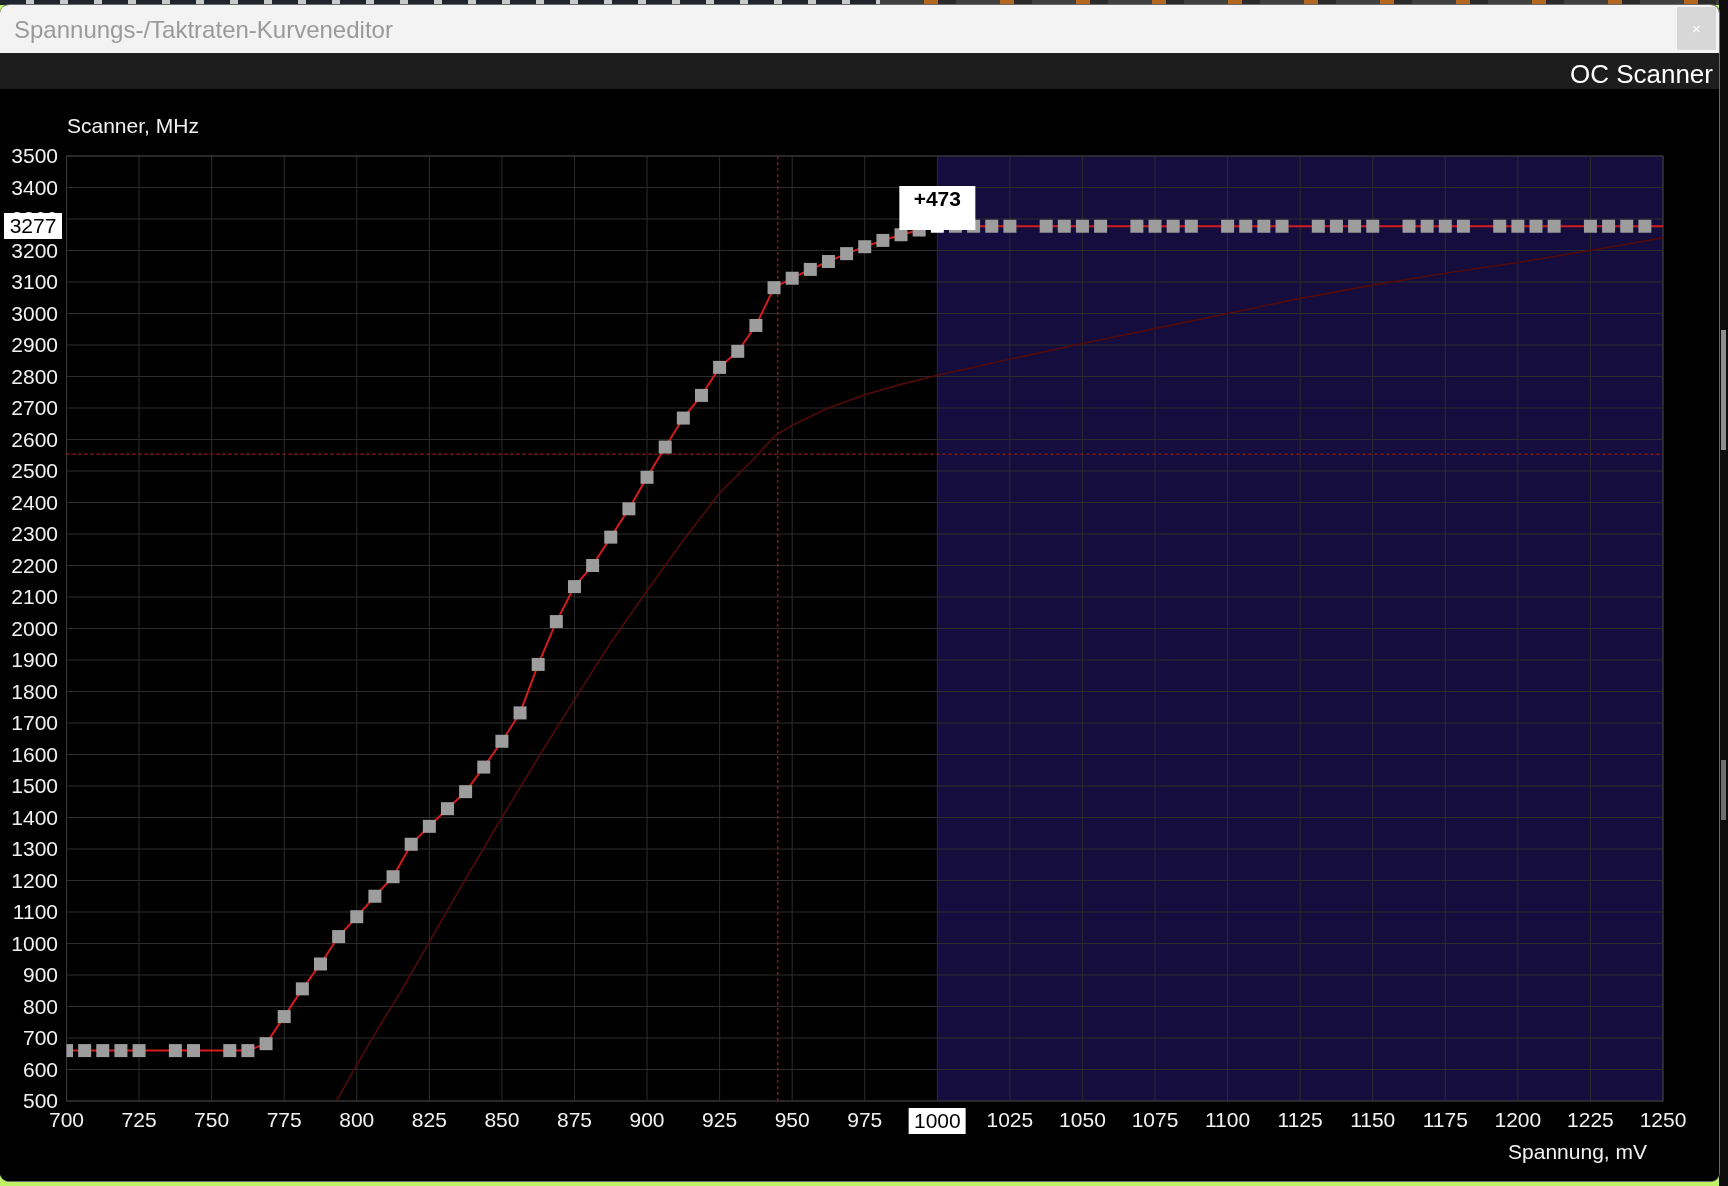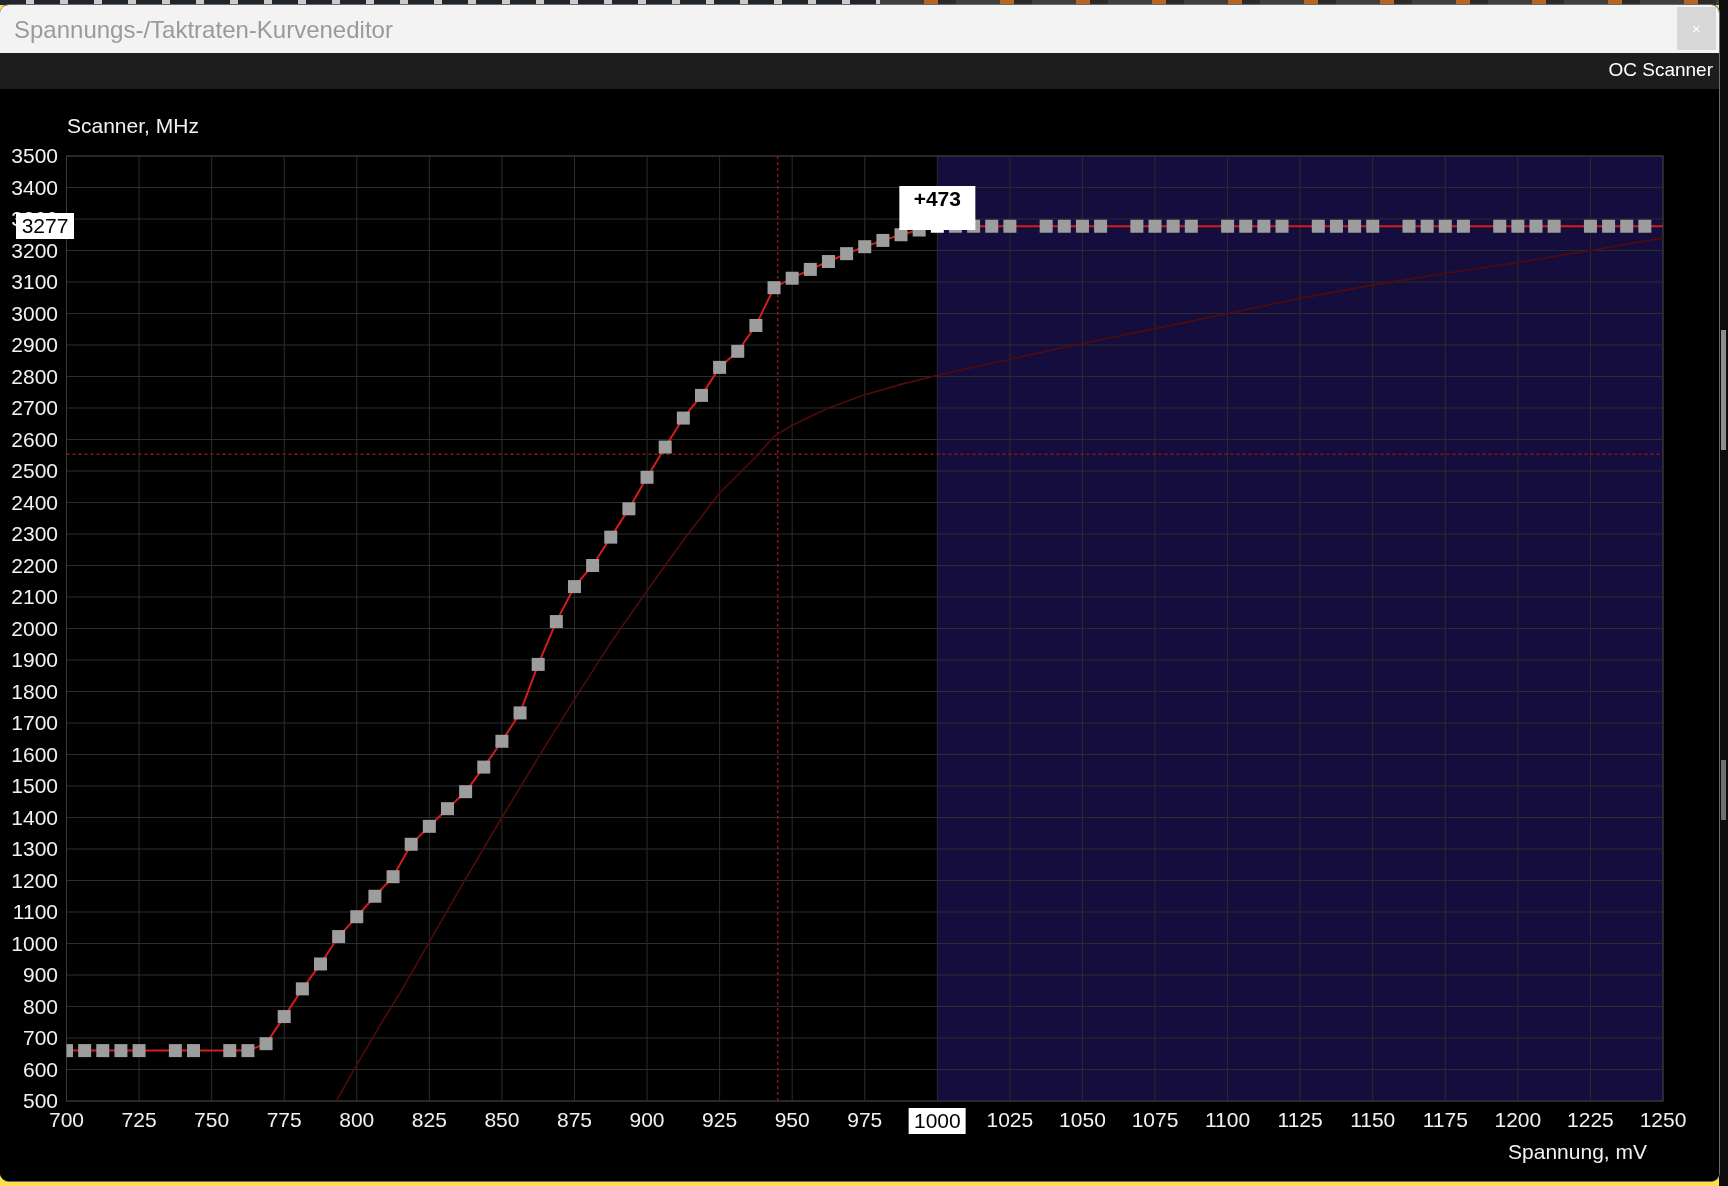--- a/index.html
+++ b/index.html
@@ -1,17 +1,17 @@
 <!DOCTYPE html>
 <html><head>
 <meta charset="utf-8">
 <style>
   html,body{margin:0;padding:0;background:#101010;}
   .screen{position:relative;width:1728px;height:1186px;overflow:hidden;
-          font-family:"Liberation Sans",sans-serif;background:#fde047;}
+          font-family:"Liberation Sans",sans-serif;background:#bef264;}
 
   
   .bg-strip-top{position:absolute;left:0;top:0;width:100%;height:5px;
     background:repeating-linear-gradient(90deg,#20242c 0 26px,#c9c9c9 26px 34px);}
   .bg-strip-top-right{position:absolute;left:880px;top:0;width:848px;height:5px;
     background:repeating-linear-gradient(90deg,#3f3f3f 0 44px,#b4671f 44px 58px,#2a2a2a 58px 76px);}
   .bg-strip-right{position:absolute;right:0;top:0;width:9px;height:100%;background:#0c0c0c;}
   .bg-right-thumb1{position:absolute;right:2px;top:330px;width:5px;height:120px;background:#8e8e8e;}
   .bg-right-thumb2{position:absolute;right:2px;top:760px;width:5px;height:60px;background:#6f6f6f;}
 
@@ -21,34 +21,34 @@
 
   .titlebar{position:relative;height:48px;background:#f3f3f3;}
   .titlebar .title{position:absolute;left:14px;top:11px;font-size:24px;color:#9a9a9a;}
   .close-btn{position:absolute;right:3px;top:2px;width:39px;height:43px;background:#d7d7d7;
     border:none;padding:0;cursor:pointer;
     background-image:radial-gradient(#bdbdbd 9%, transparent 10%);background-size:10px 10px;}
   .close-btn span{display:block;color:#fff;font-size:15px;line-height:43px;text-align:center;
     font-family:"Liberation Sans",sans-serif;}
 
   .toolbar{position:relative;height:36px;background:#1d1d1d;}
-  .oc-scanner{position:absolute;right:6px;top:6px;font-size:19px;color:#fff;cursor:pointer;}
+  .oc-scanner{position:absolute;right:6px;top:6px;font-size:26px;color:#fff;cursor:pointer;}
 
   .chart{position:relative;height:1094px;background:#000;}
   .chart svg{position:absolute;left:0;top:0;}
   svg text{font-family:"Liberation Sans",sans-serif;font-size:21px;}
 
   .axis-title{position:absolute;color:#f2f2f2;font-size:21px;}
   .axis-title.y{left:67px;top:25px;}
   .axis-title.x{right:72px;top:1051px;}
 
   .white-label{position:absolute;background:#fff;color:#000;text-align:center;
     font-size:21px;line-height:26px;white-space:nowrap;}
   .white-label.offset{top:97px;height:44px;padding:0 14px;font-weight:600;transform:translateX(-50%);}
-  .white-label.ylab{left:4px;top:122px;width:58px;height:26px;margin-left:12px;}
+  .white-label.ylab{left:4px;top:122px;width:58px;height:26px;}
   .white-label.xlab{top:1019px;height:26px;padding:0 5px;transform:translateX(-50%);}
 </style>
 </head>
 <body>
 
 <div class="screen">
   <div class="bg-strip-top"></div>
   <div class="bg-strip-top-right"></div>
   <div class="bg-strip-right"></div>
   <div class="bg-right-thumb1"></div>

